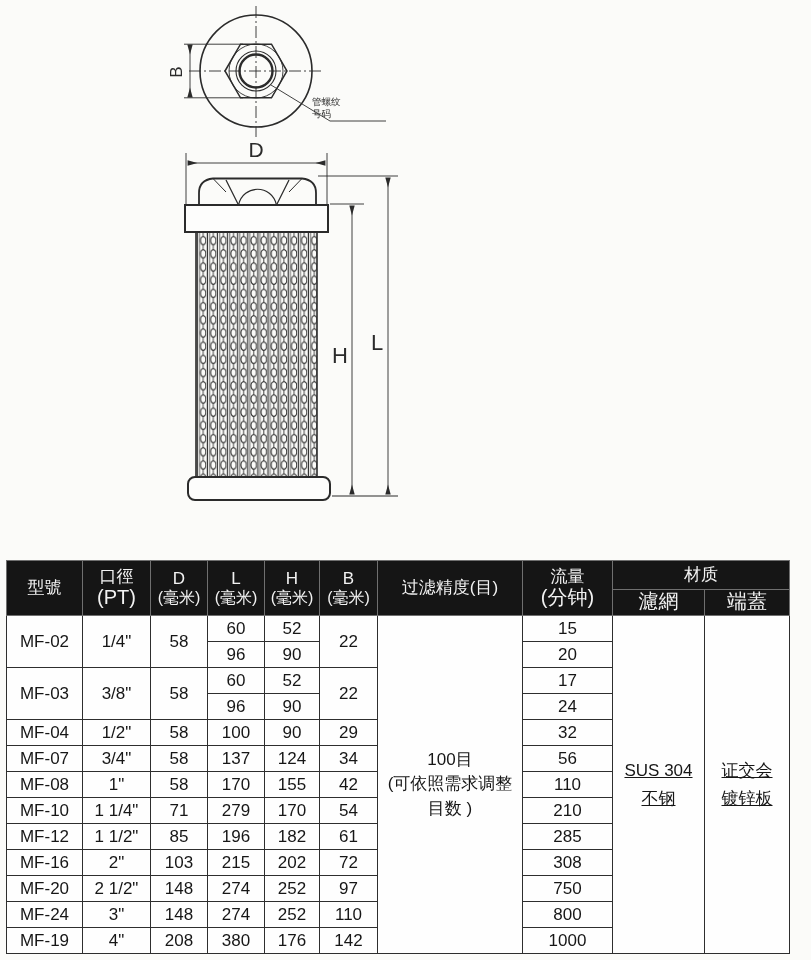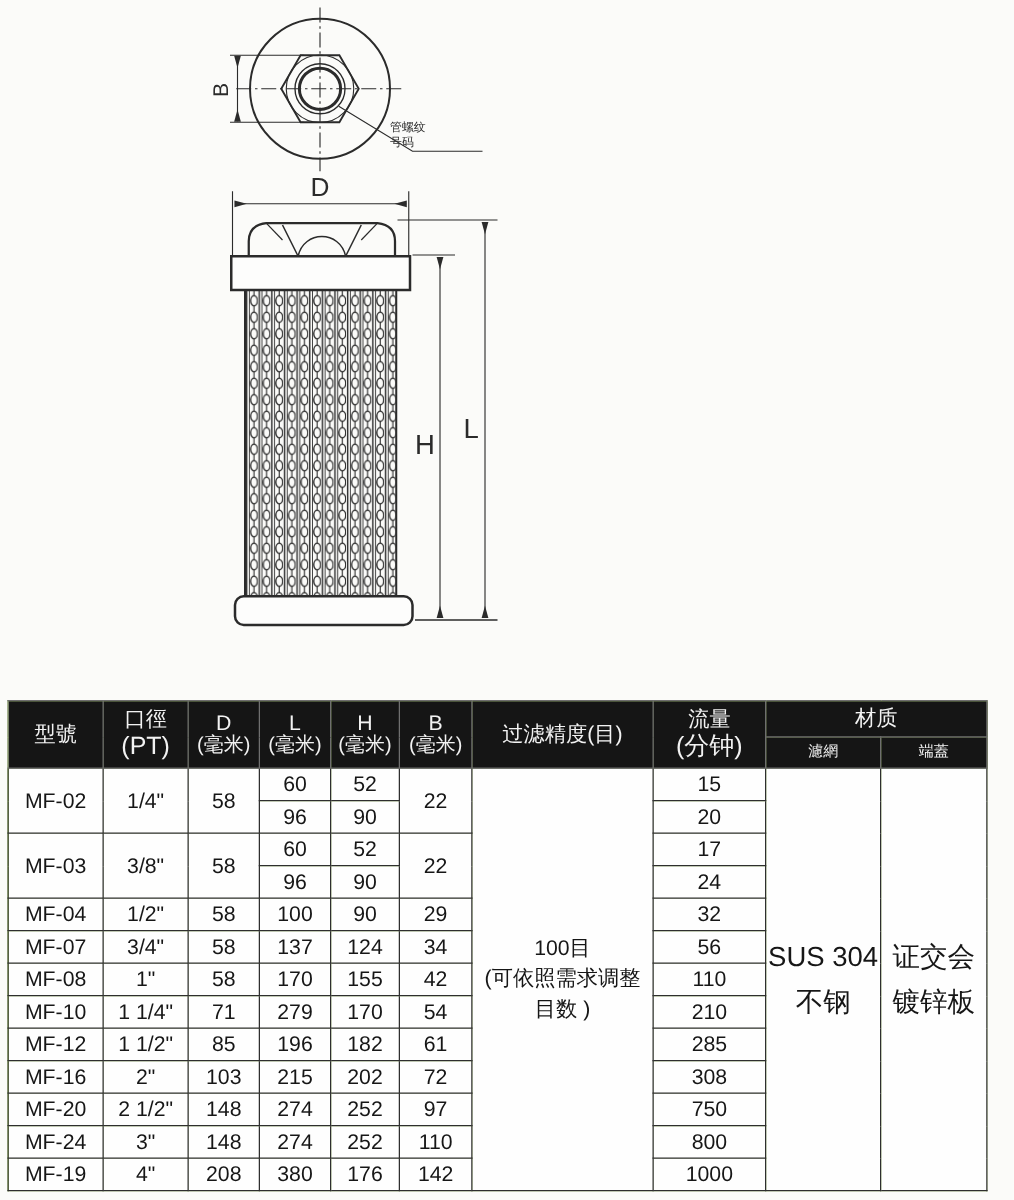--- a/index.html
+++ b/index.html
@@ -23,36 +23,36 @@
   table.spec th{
     background:#151515;color:#f2f2f2;
     border:1px solid #6f6f6f;
     font-weight:normal;
     padding:1px 0;
     text-align:center;
     font-size:17px;
     line-height:1.15;
   }
   table.spec thead tr:first-child th{height:26px;}
-  table.spec thead tr:last-child th{height:22px;font-size:12px;}
+  table.spec thead tr:last-child th{height:22px;font-size:20px;font-family:Liberation Mono, monospace;}
   th .sub{font-size:16px;letter-spacing:0;}
   th .sub.pt{font-size:20px;}
   th.mat{text-align:center;padding-left:70px;font-size:19px;}
   table.spec td{
     border:1px solid #2e2e2e;
     text-align:center;
     vertical-align:middle;
     font-size:17px;
     height:25px;
     padding:0;
     color:#161616;
     background:#fefefe;
   }
   td.note{font-size:14px;line-height:1.45;}
-  td.note.big{font-size:22px;line-height:1.6;}
+  td.note.big{font-size:17px;line-height:1.6;text-decoration:underline;}
   td.note div{white-space:nowrap;}
 </style>
 </head>
 <body>
 
 <div class="page">
 
   <svg class="drawing" width="811" height="556" viewBox="0 0 811 556">
     <defs>
       <marker id="arr" viewBox="0 0 12 8" refX="11" refY="4" markerWidth="12" markerHeight="8" orient="auto-start-reverse">

